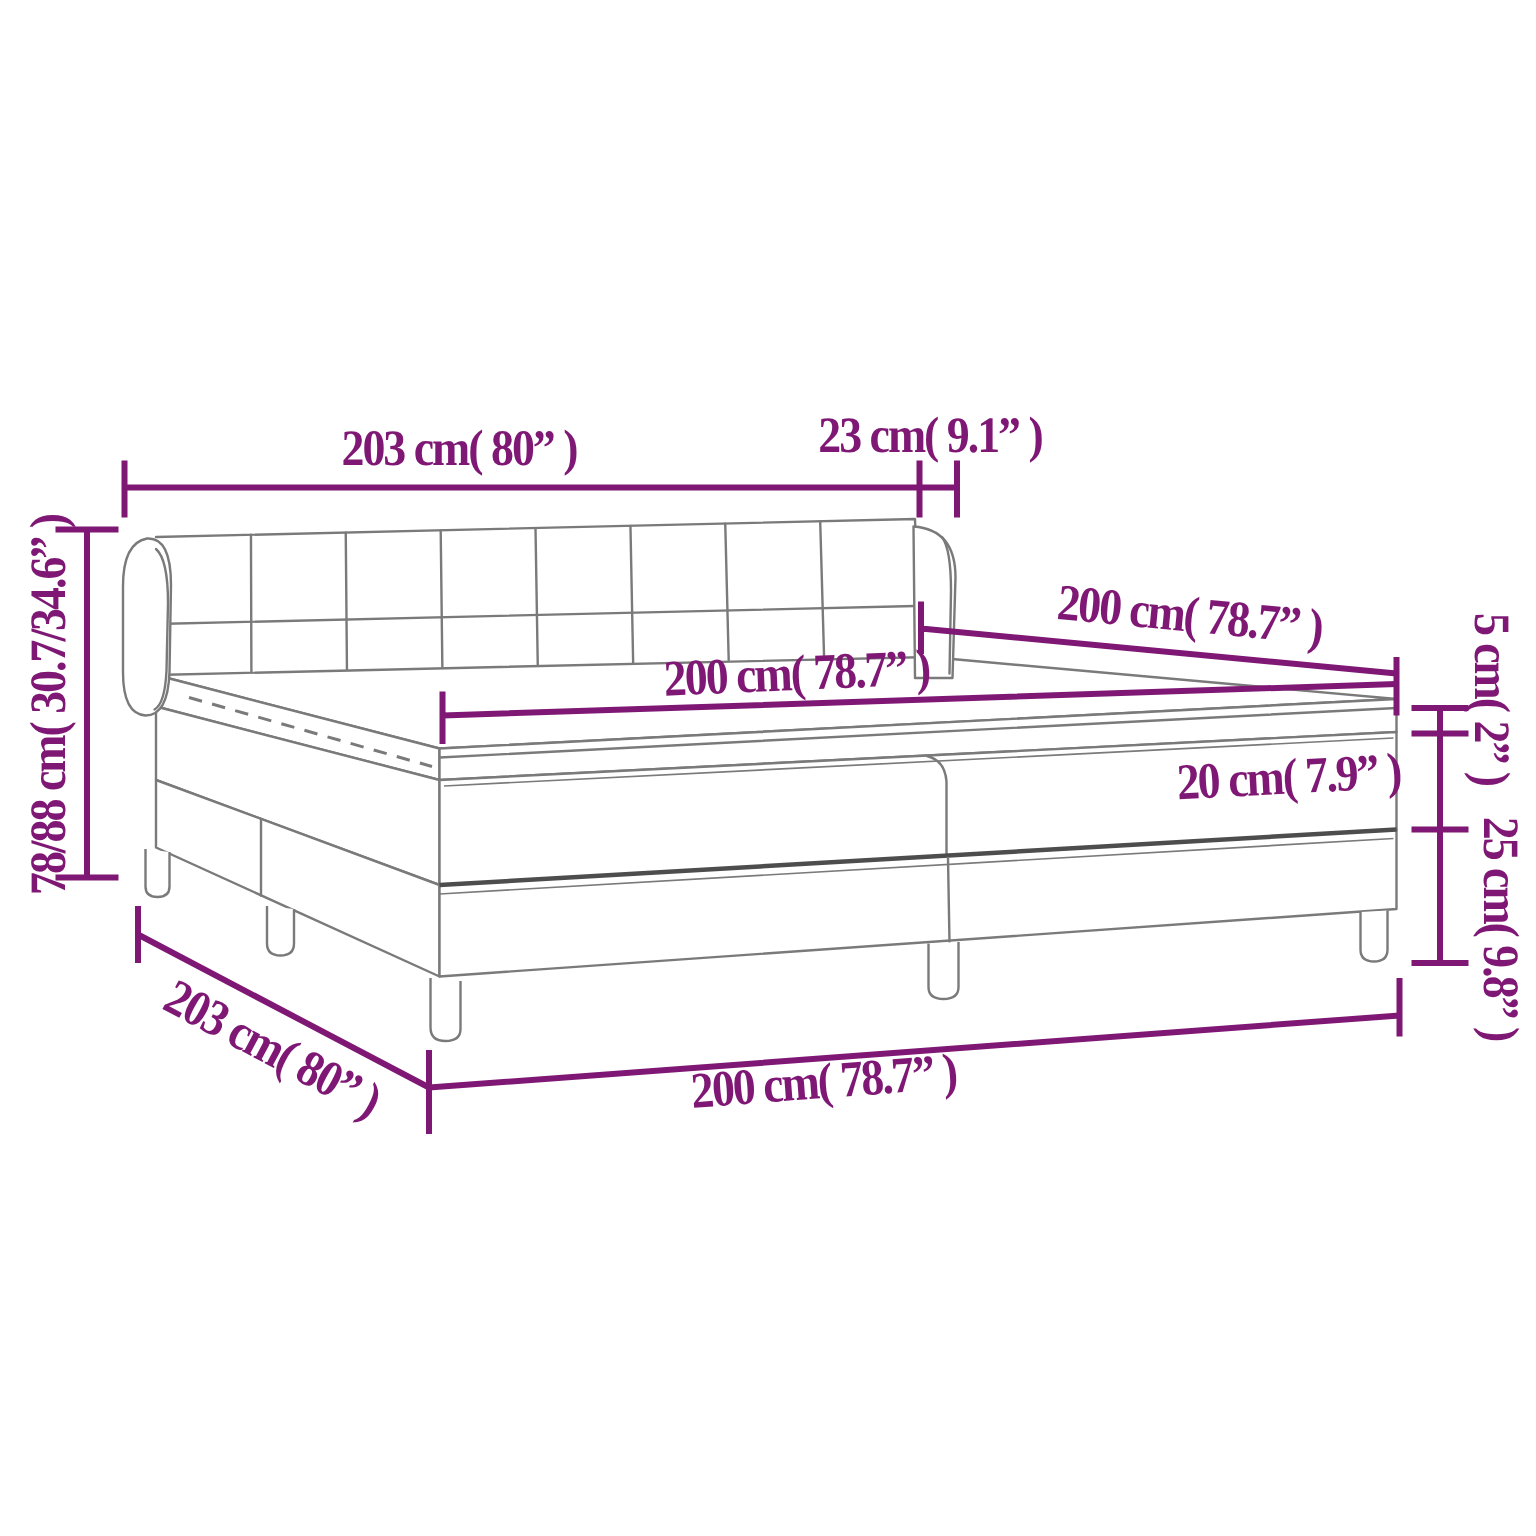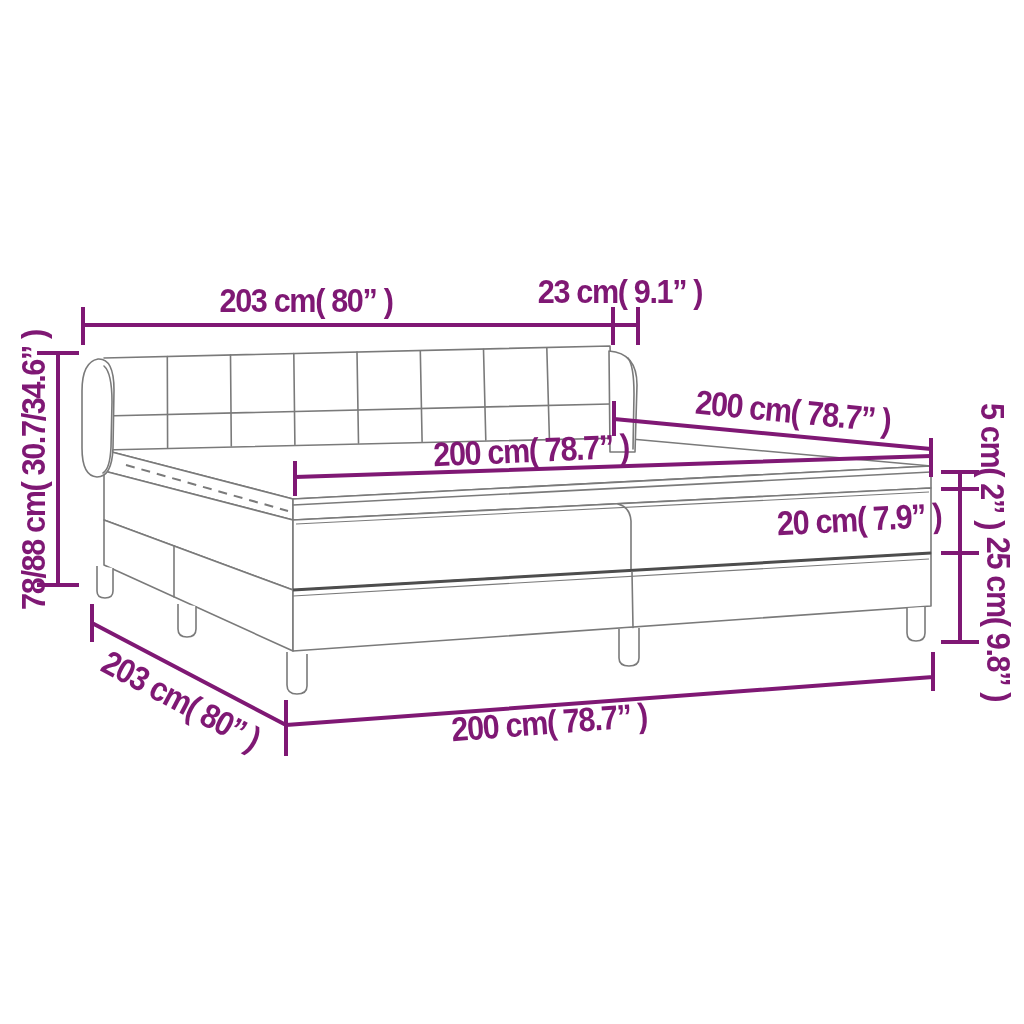--- a/index.html
+++ b/index.html
@@ -1,21 +1,21 @@
 <!DOCTYPE html>
 <html style="--dim-color: #7F1874; --line-color: #7A7A7A; --line-dark: #4D4D4D; --bg: #FFFFFF;"><head>
 <meta charset="utf-8">
 <style>
   html,body { margin:0; padding:0; background:#fff; }
   .canvas {
     position:relative;
     width:1024px; height:1024px;
     background:var(--bg,#fff);
     overflow:hidden;
-    font-family:Liberation Sans, sans-serif;
+    font-family:Liberation Serif, serif;
   }
   .canvas svg { position:absolute; left:0; top:0; }
   .ln   { stroke:var(--line-color,#7a7a7a); stroke-width:1.6; fill:none; stroke-linejoin:round; stroke-linecap:round; }
   .thin { stroke:var(--line-color,#7a7a7a); stroke-width:1.1; fill:none; }
   .dark { stroke:var(--line-dark,#4d4d4d); stroke-width:3; fill:none; }
   .face { fill:#ffffff; stroke:var(--line-color,#7a7a7a); stroke-width:1.6; stroke-linejoin:round; }
   .stitch { stroke:var(--line-color,#7a7a7a); stroke-width:2; stroke-dasharray:9 7; fill:none; }
   .dim-ln { stroke:var(--dim-color,#7f1874); stroke-width:4; fill:none; stroke-linecap:butt; }
   .dim {
     position:absolute;

